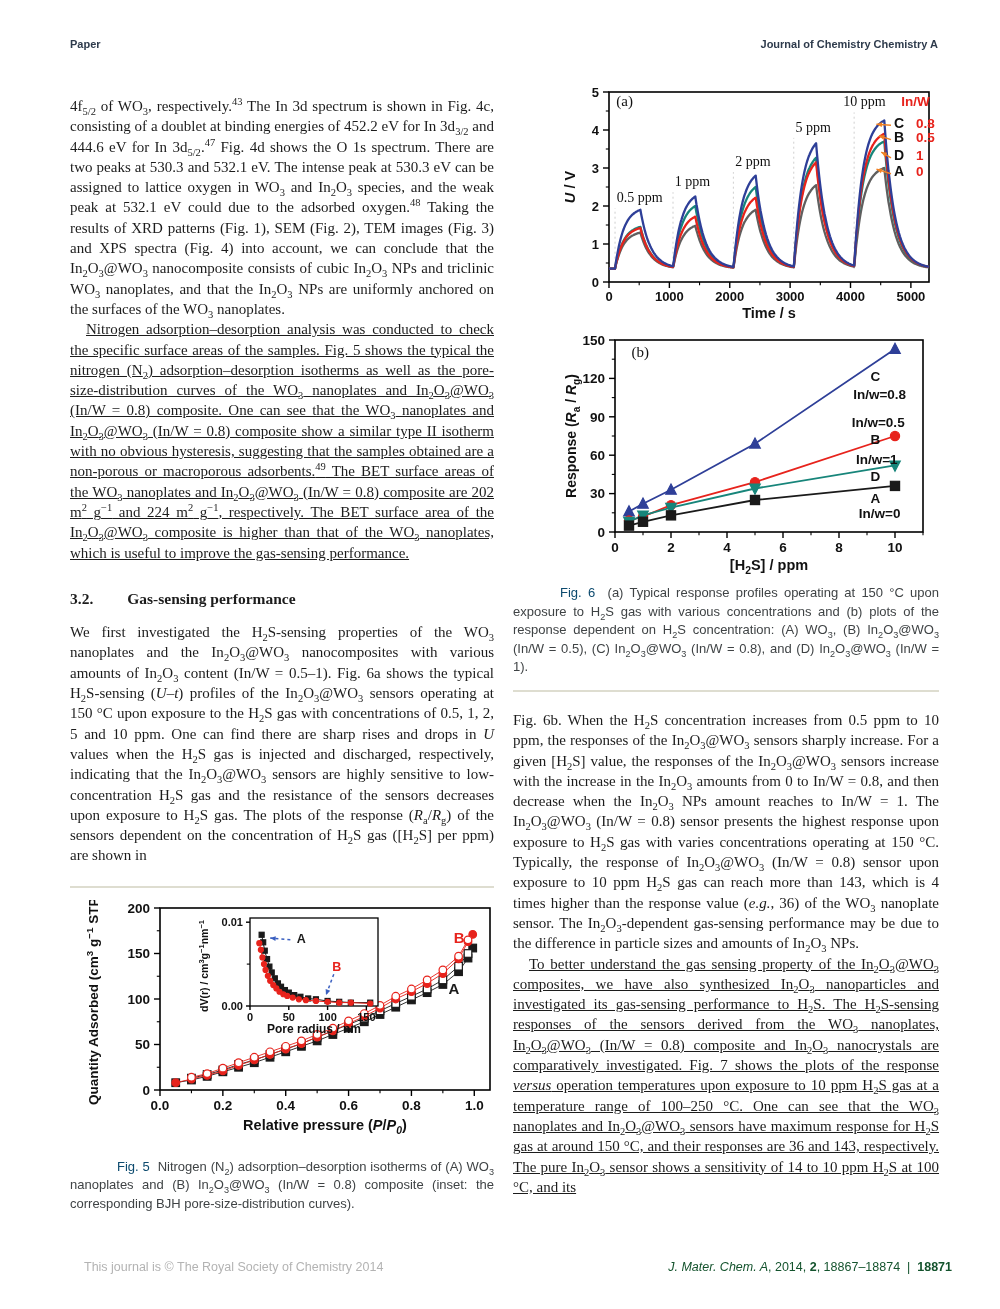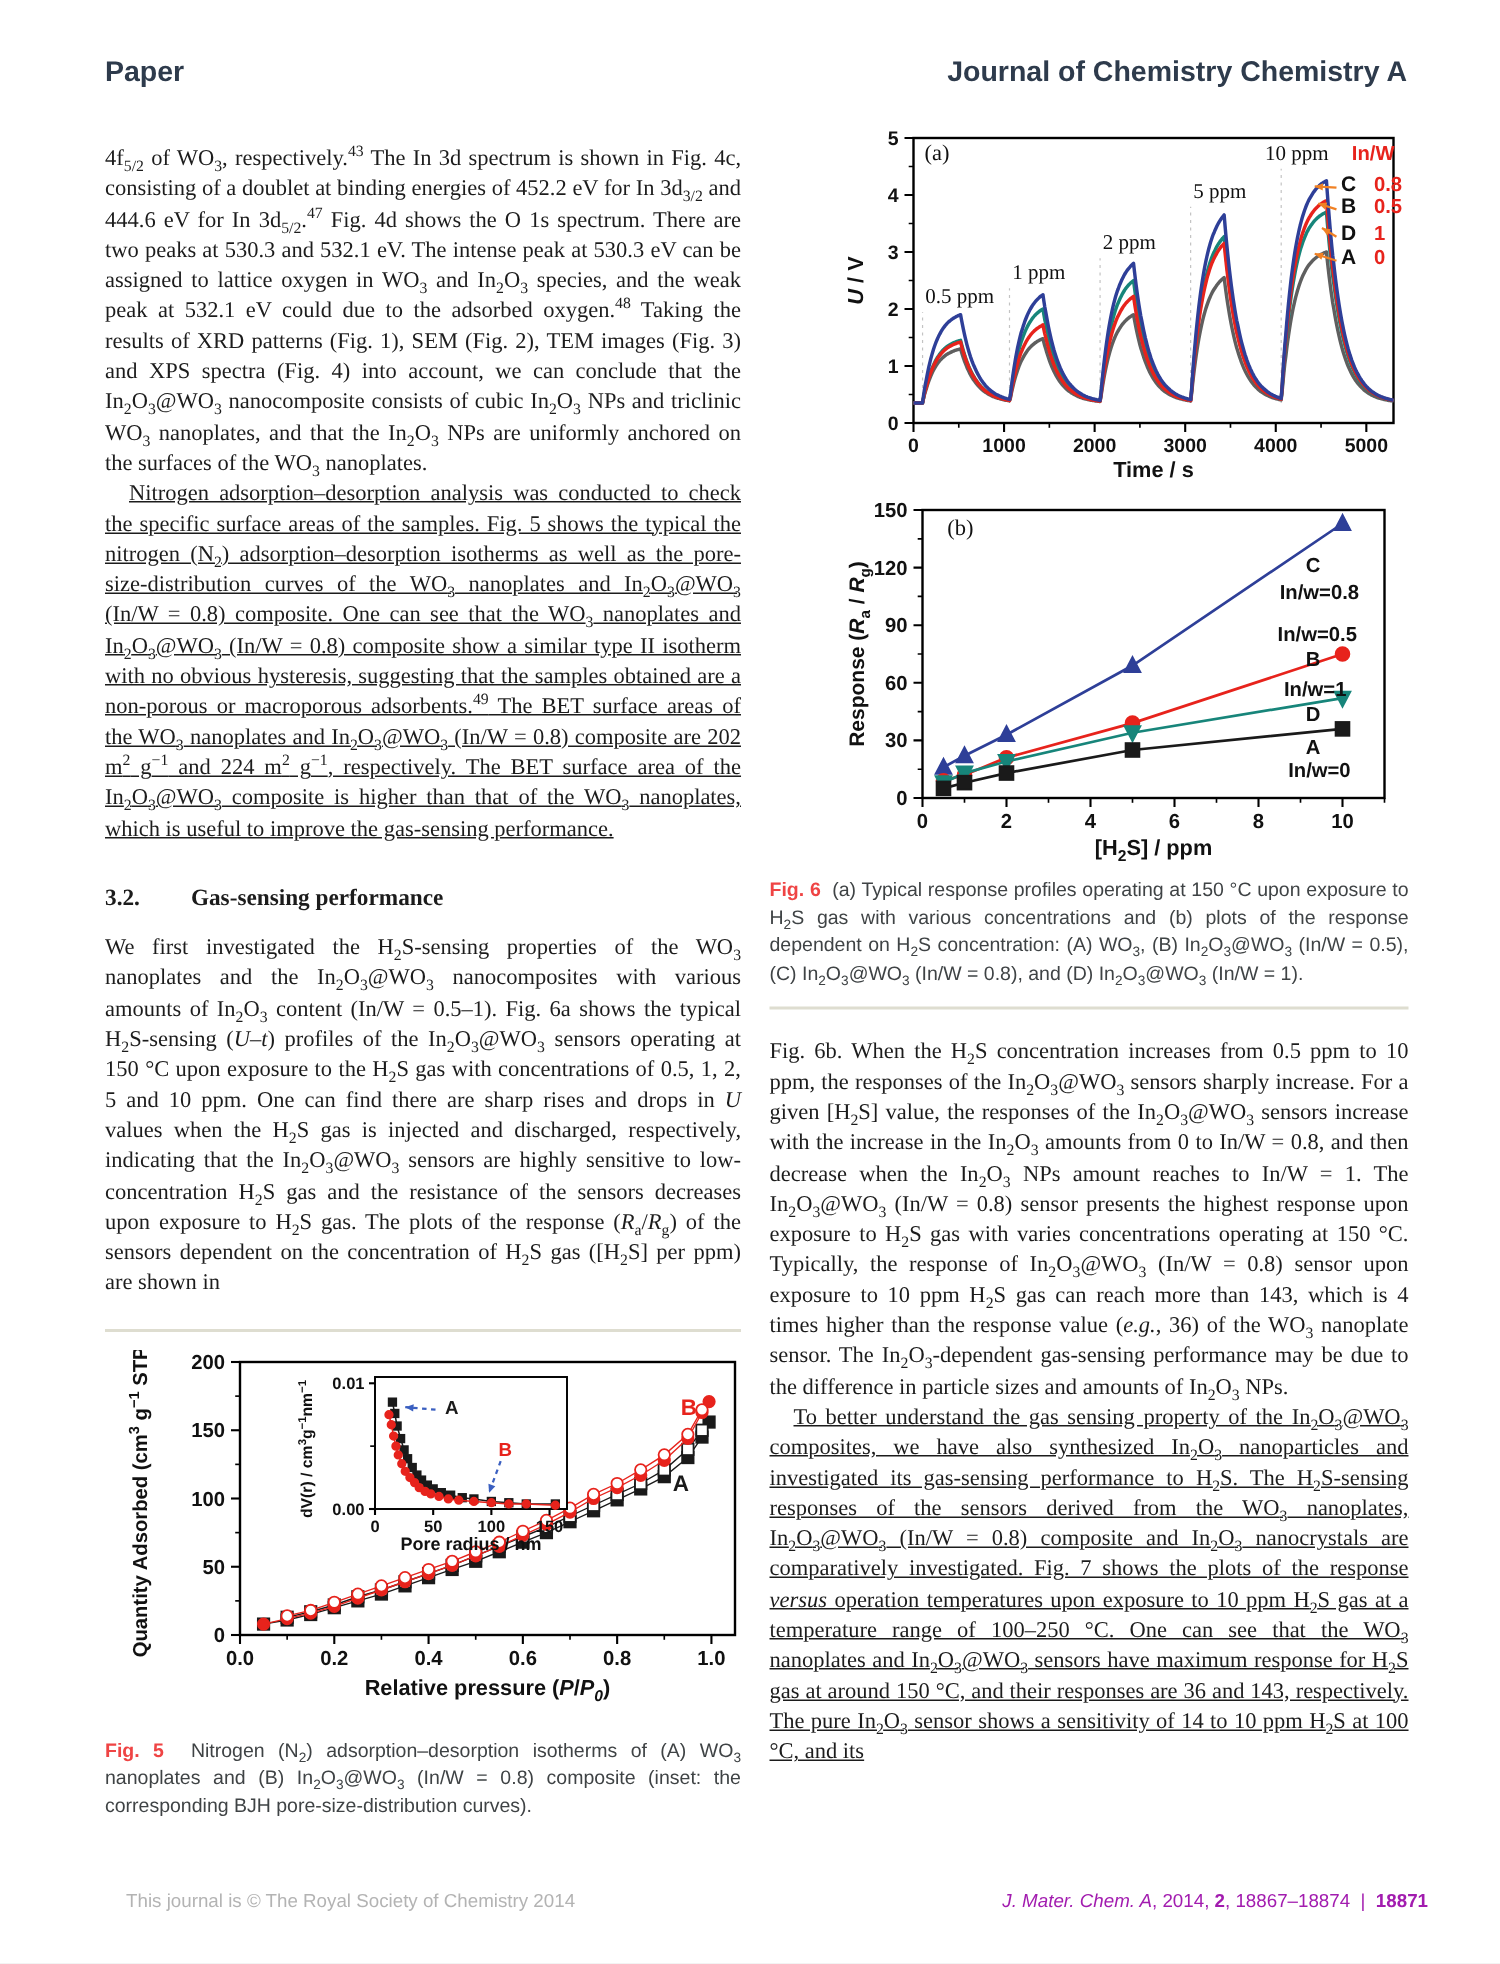--- a/index.html
+++ b/index.html
@@ -1,41 +1,41 @@
 <!DOCTYPE html>
 <html><head>
 <meta charset="utf-8">
 <style>
   html,body{margin:0;padding:0;background:#e9e9e9;}
   .page{position:relative;width:1000px;height:1309px;background:#ffffff;margin:0 auto;overflow:hidden;
         font-family:"Liberation Serif","DejaVu Serif",serif;color:#1c1c1c;}
   .header{position:absolute;top:38px;left:70px;width:868px;display:flex;justify-content:space-between;
-          font-family:"Liberation Sans","DejaVu Sans",sans-serif;font-weight:bold;font-size:19px;color:#2e3b4c;}
+          font-family:"Liberation Sans","DejaVu Sans",sans-serif;font-weight:bold;font-size:11px;color:#2e3b4c;}
   .col{position:absolute;top:84px;font-size:15px;line-height:20.3px;text-align:justify;}
   .col-left{left:70px;width:424px;}
   .col-right{left:513px;width:426px;}
   .para{margin:12px 0 0 0;}
   .para.indent{text-indent:16px;text-decoration:underline;}
   .para + .para{margin-top:0;}
   sub,sup{font-size:70%;line-height:0;}
   .section-heading{font-weight:bold;font-size:15.5px;margin:26px 0 13px 0;text-align:left;}
   .section-heading .sec-num{margin-right:34px;}
   .fig-sep{height:2px;background:#dedscc;background:#deddd0;border:none;margin:20px 0 0 0;}
   .figure-block{margin:0;}
   .fig5-svg{display:block;margin:12px 0 2px 12px;}
   .fig6a-svg{display:block;margin:0 0 0 48px;}
   .fig6b-svg{display:block;margin:8px 0 0 48px;}
   .caption{font-family:"Liberation Sans","DejaVu Sans",sans-serif;font-size:13px;line-height:18.6px;
            color:#3f4345;text-align:justify;margin-top:8px;}
-  .caption b{font-weight:700;color:#ef4444;}
+  .caption b{font-weight:400;color:#0c4a6e;margin-left:47px;}
   .cap-sep{height:2px;background:#deddd0;border:none;margin:12px 0 18px 0;}
   .footer{position:absolute;top:1260px;left:84px;width:868px;display:flex;justify-content:space-between;
           font-family:"Liberation Sans","DejaVu Sans",sans-serif;font-size:12.5px;}
   .footer-left{color:#b3b3b3;}
-  .footer-right{color:#a21caf;}
+  .footer-right{color:#14532d;}
   .footer-right b{font-weight:bold;}
 </style>
 </head>
 <body>
 
 <div class="page">
 
   <div class="header">
     <span>Paper</span>
     <span>Journal of Chemistry Chemistry A</span>

